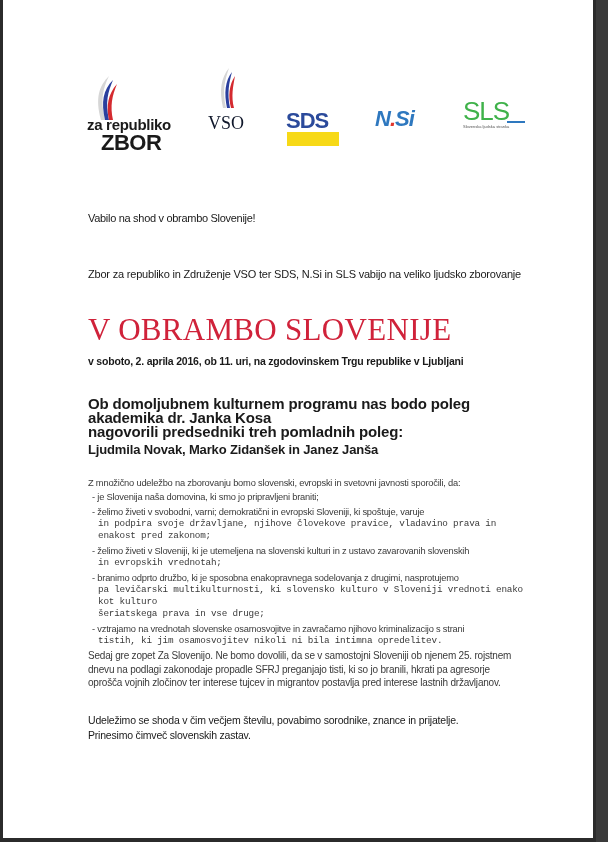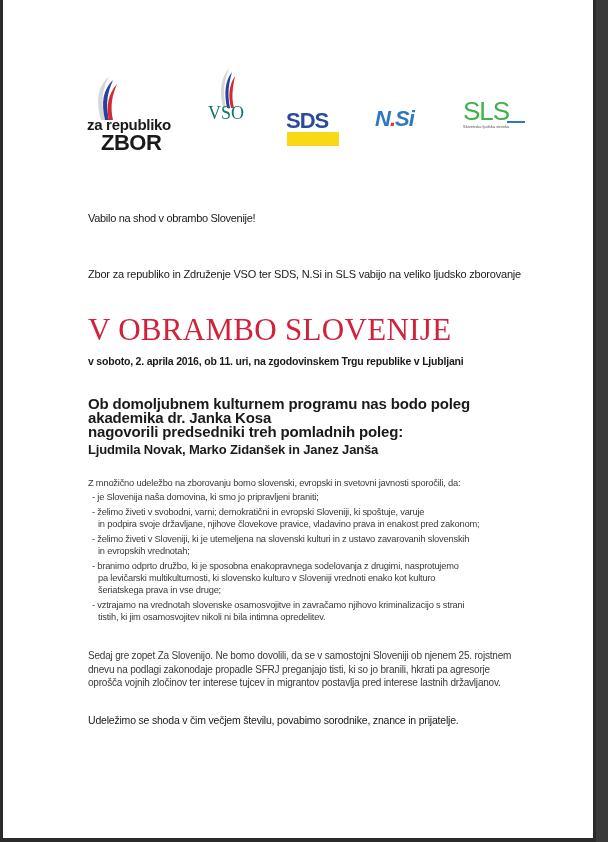--- a/index.html
+++ b/index.html
@@ -22,21 +22,21 @@
 
   
   .logo-zbor { left: 78px; top: 70px; width: 102px; height: 70px; }
   .zbor-flame { position: absolute; left: 10px; top: 6px; width: 28px; height: 46px; }
   .zbor-text { position: absolute; left: 20px; top: 24px; font: 900 22px "Liberation Sans", sans-serif; color: #1a1a1a; letter-spacing: -0.5px; margin-top: 36px; }
   .zbor-sub { position: absolute; left: 6px; top: 46px; font: 700 15px "Liberation Sans", sans-serif; color: #1a1a1a; letter-spacing: -0.3px; }
 
   
   .logo-vso { left: 202px; top: 68px; width: 50px; height: 70px; }
   .vso-flame { position: absolute; left: 12px; top: 0px; width: 20px; height: 42px; }
-  .vso-text { position: absolute; left: 3px; top: 35px; font: 400 18px "Liberation Serif", serif; color: #0f766e; }
+  .vso-text { position: absolute; left: 3px; top: 45px; font: 400 18px "Liberation Serif", serif; color: #0f172a; }
 
   
   .logo-sds { left: 283px; top: 108px; width: 54px; height: 40px; }
   .sds-text { position: absolute; left: 0; top: 0; font: 900 22px "Liberation Sans", sans-serif; color: #2b4a9b; letter-spacing: -1px; }
   .sds-bar { position: absolute; left: 1px; top: 24px; width: 52px; height: 14px; background: #f7d917; }
 
   
   .logo-nsi { left: 372px; top: 106px; }
   .nsi-text { font: italic 900 22px "Liberation Sans", sans-serif; color: #2e78bf; letter-spacing: -1px; }
   .nsi-dot { color: #e0362c; }
@@ -50,21 +50,21 @@
   .text { position: absolute; left: 85px; width: 440px; color: #1a1a1a; }
   .invite { top: 212px; font-size: 11px; letter-spacing: -0.3px; }
   .intro { top: 268px; font-size: 11px; letter-spacing: -0.2px; }
   .headline { top: 312px; font: 400 31px "Liberation Serif", serif; color: #d0223a; letter-spacing: 0.3px; white-space: nowrap; }
   .dateline { top: 355px; font-weight: 700; font-size: 10.5px; letter-spacing: -0.2px; white-space: nowrap; }
   .program { top: 397px; font-weight: 700; font-size: 15px; line-height: 14px; letter-spacing: -0.15px; }
   .speakers { top: 442px; font-weight: 700; font-size: 13px; letter-spacing: -0.15px; }
   .declaration { top: 478px; font-size: 9.3px; color: #3a3a3a; letter-spacing: -0.2px; }
   .decl-intro { margin-bottom: 3px; }
   .decl-item { padding-left: 4px; line-height: 12px; margin-bottom: 3px; }
-  .decl-item .cont { padding-left: 6px; display: block; }
+  .decl-item .cont { padding-left: 6px; display: block; font-family: Liberation Mono, monospace; }
   .closing { top: 649px; font-size: 10px; line-height: 13.5px; color: #3a3a3a; letter-spacing: -0.2px; }
   .call { top: 713px; font-size: 10.5px; line-height: 15px; letter-spacing: -0.2px; color: #1a1a1a; }
 </style>
 </head>
 <body>
 
 <div class="page">
   <div class="logos">
     <div class="logo logo-zbor">
       <svg class="zbor-flame" viewBox="0 0 28 46">
@@ -140,16 +140,17 @@
   </div>
 
   <div class="text closing">
     <div>Sedaj gre zopet Za Slovenijo. Ne bomo dovolili, da se v samostojni Sloveniji ob njenem 25. rojstnem</div>
     <div>dnevu na podlagi zakonodaje propadle SFRJ preganjajo tisti, ki so jo branili, hkrati pa agresorje</div>
     <div>oprošča vojnih zločinov ter interese tujcev in migrantov postavlja pred interese lastnih državljanov.</div>
   </div>
 
   <div class="text call">
     <div>Udeležimo se shoda v čim večjem številu, povabimo sorodnike, znance in prijatelje.</div>
+    <div>Prinesimo čimveč slovenskih zastav.</div>
   </div>
 </div>
 
 <div class="scroll-strip"></div>
 
 </body></html>

